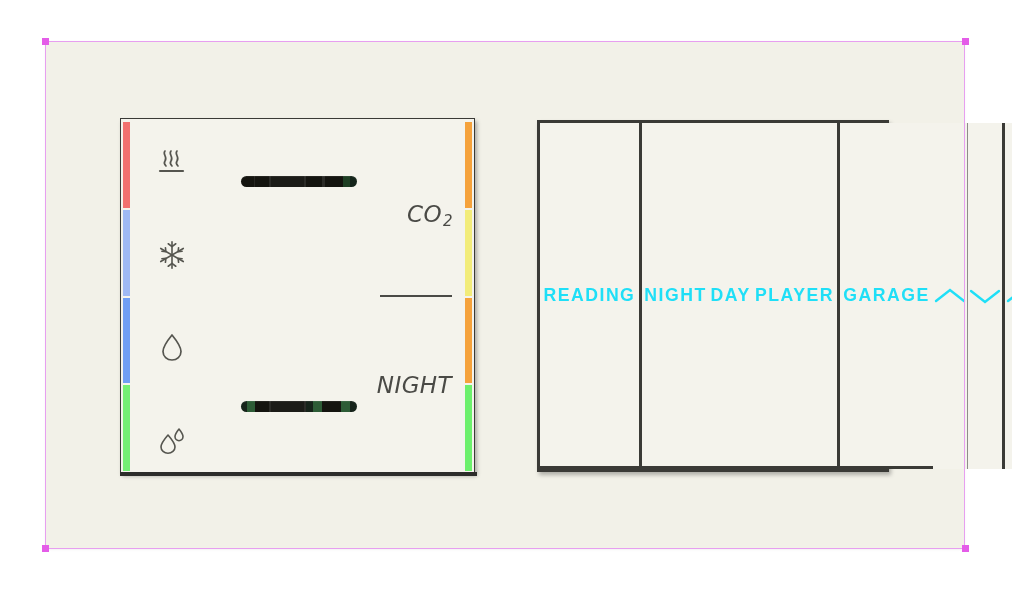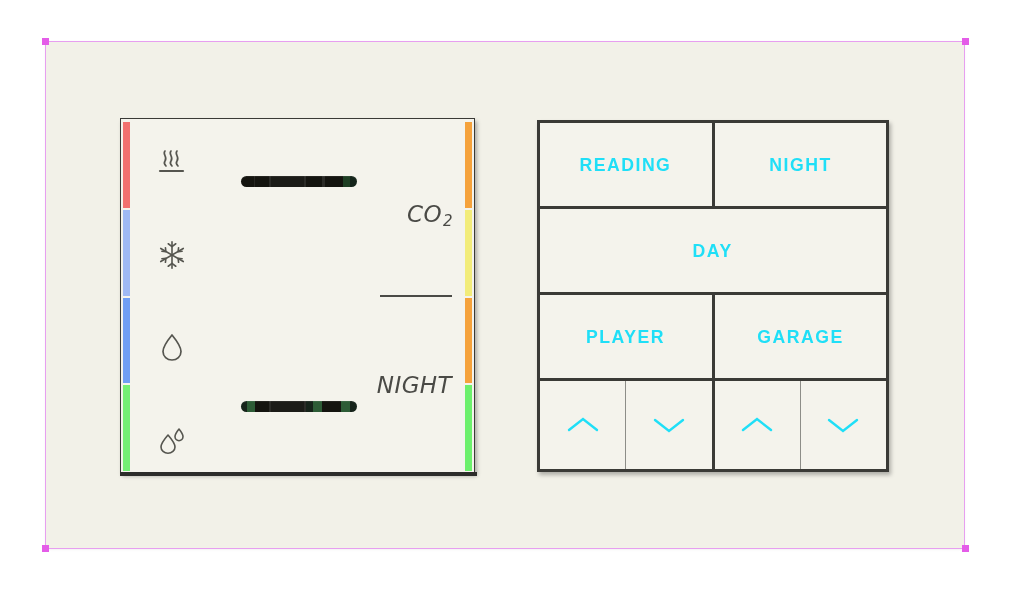--- a/index.html
+++ b/index.html
@@ -185,21 +185,21 @@
     left: 537px;
     top: 120px;
     width: 352px;
     height: 352px;
     background: #f4f3ec;
     box-sizing: border-box;
     border: 3px solid #3a3a36;
     box-shadow: 2px 3px 4px rgba(0,0,0,0.28);
     z-index: 10;
     display: flex;
-    flex-direction: column;
+    flex-direction: row;
   }
   .keypad-row {
     display: flex;
     flex: 1 1 0;
     border-bottom: 3px solid #3a3a36;
   }
   .keypad-row-bottom {
     flex: 0 0 88px;
     border-bottom: none;
   }

